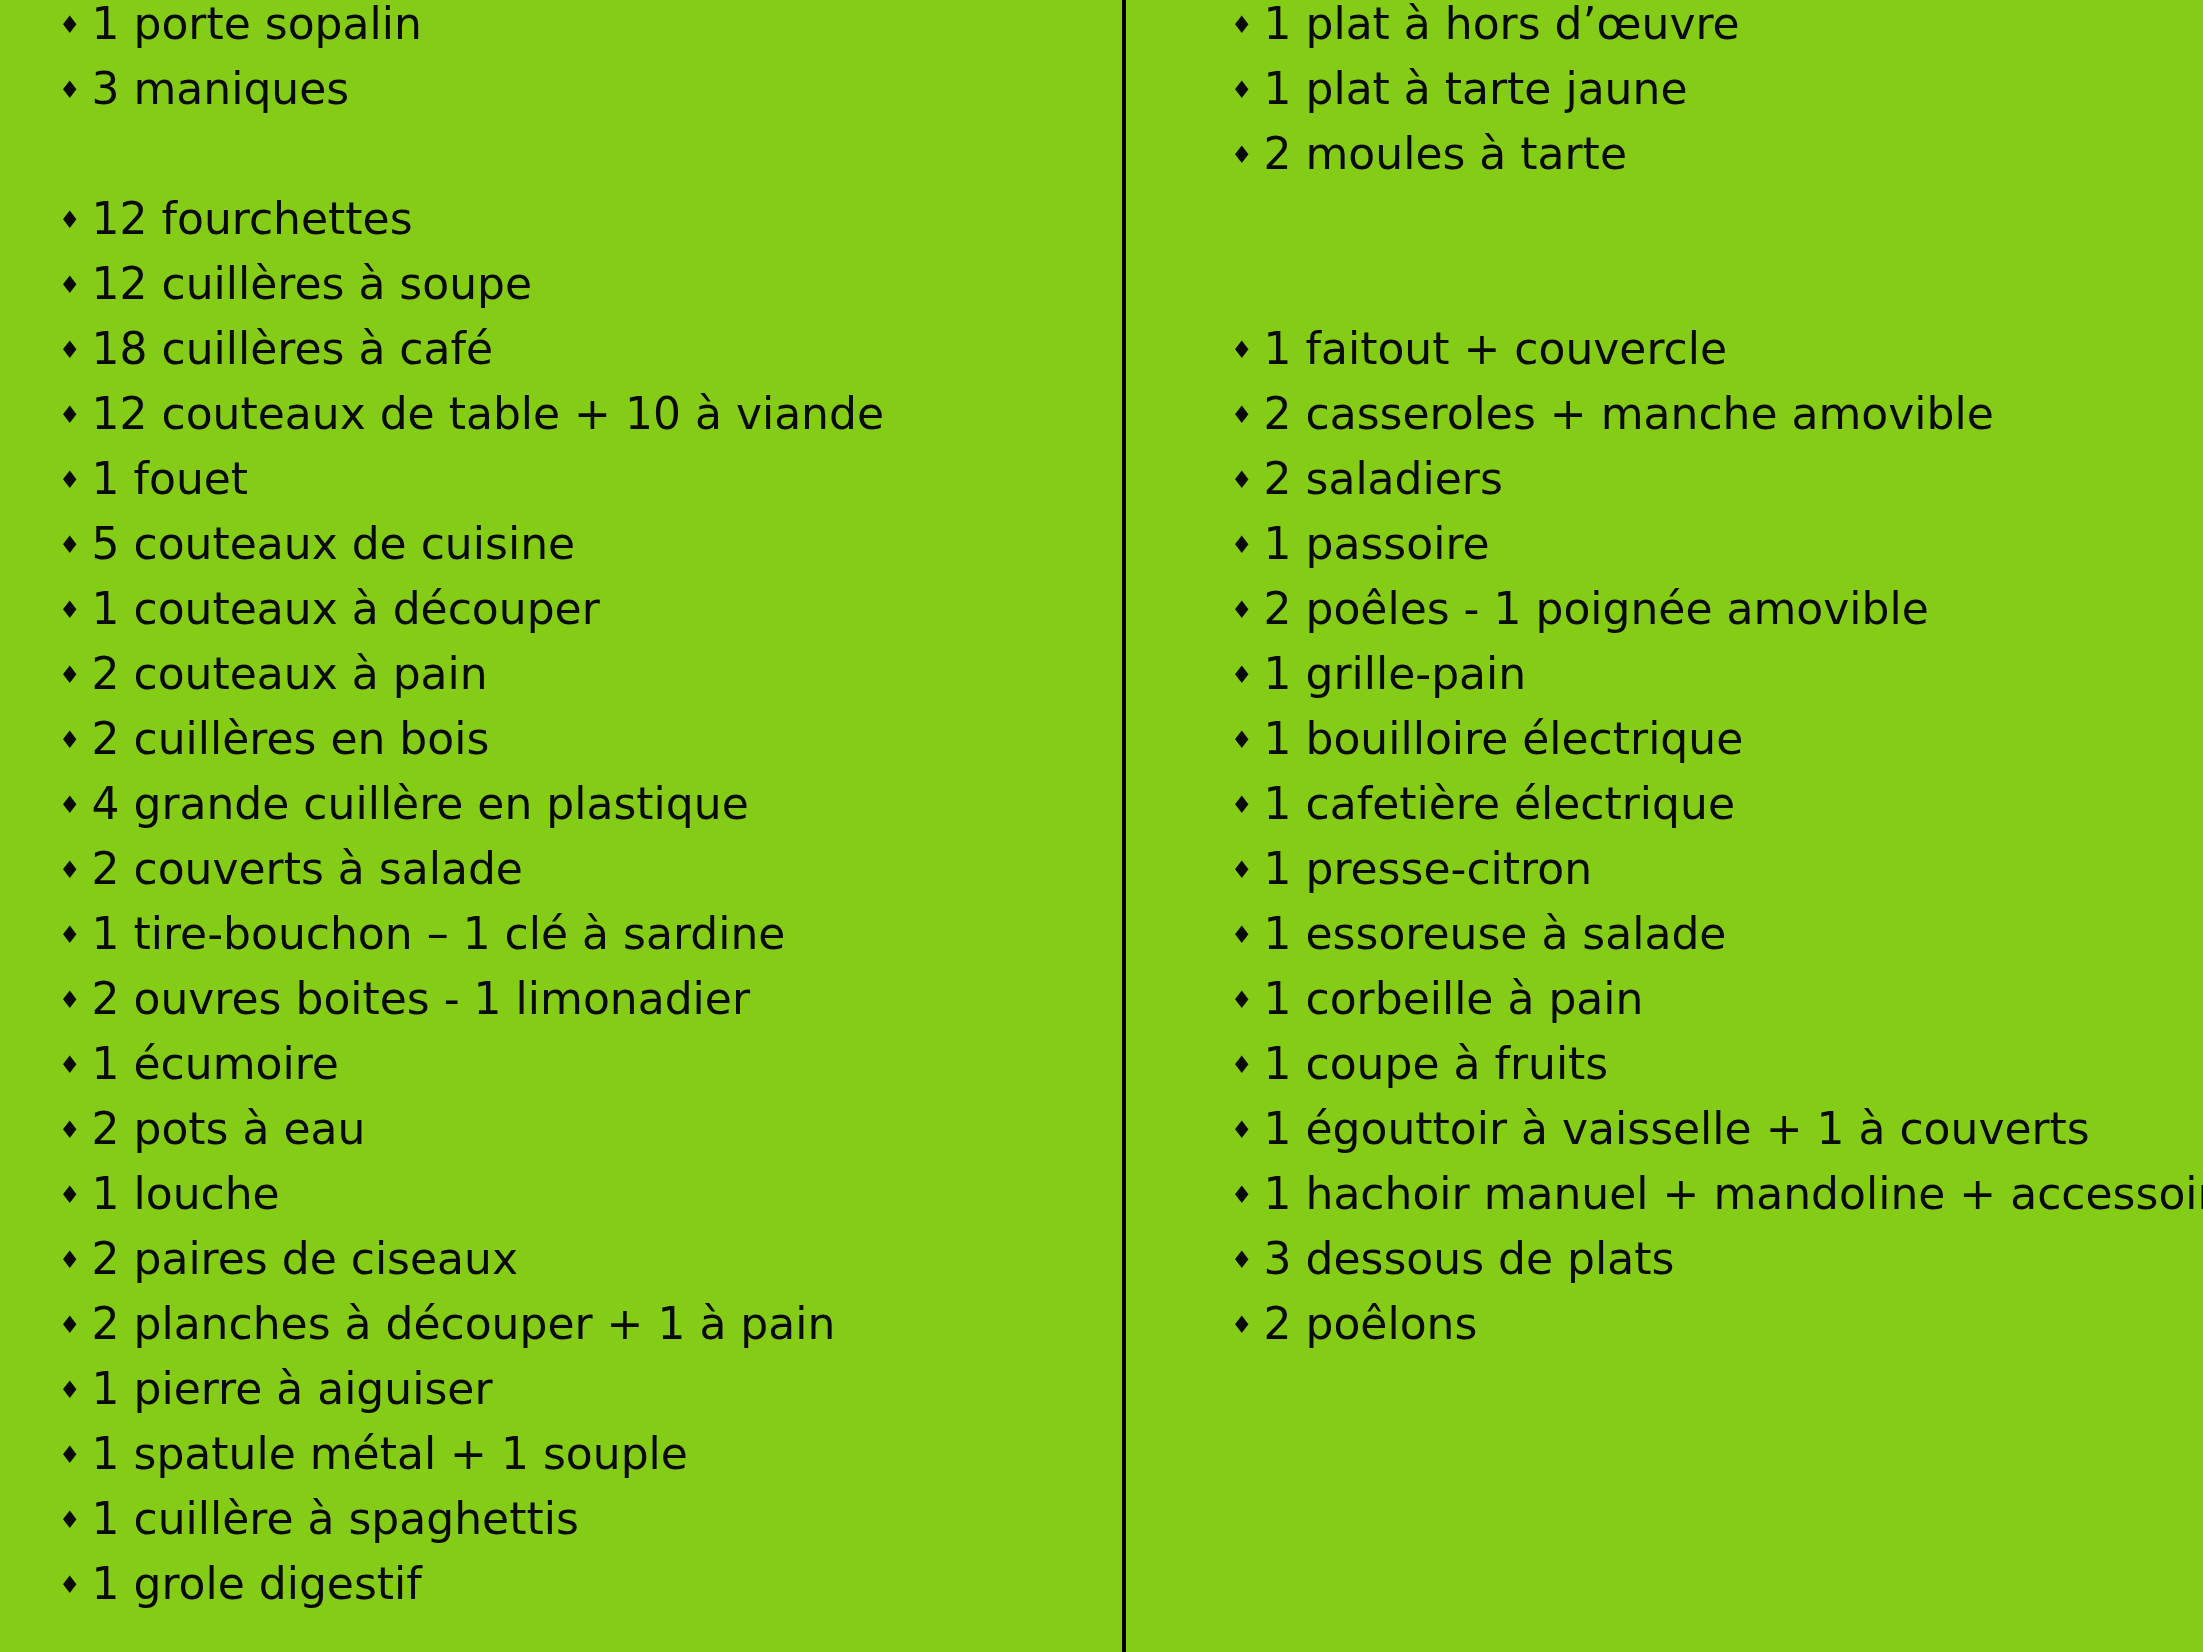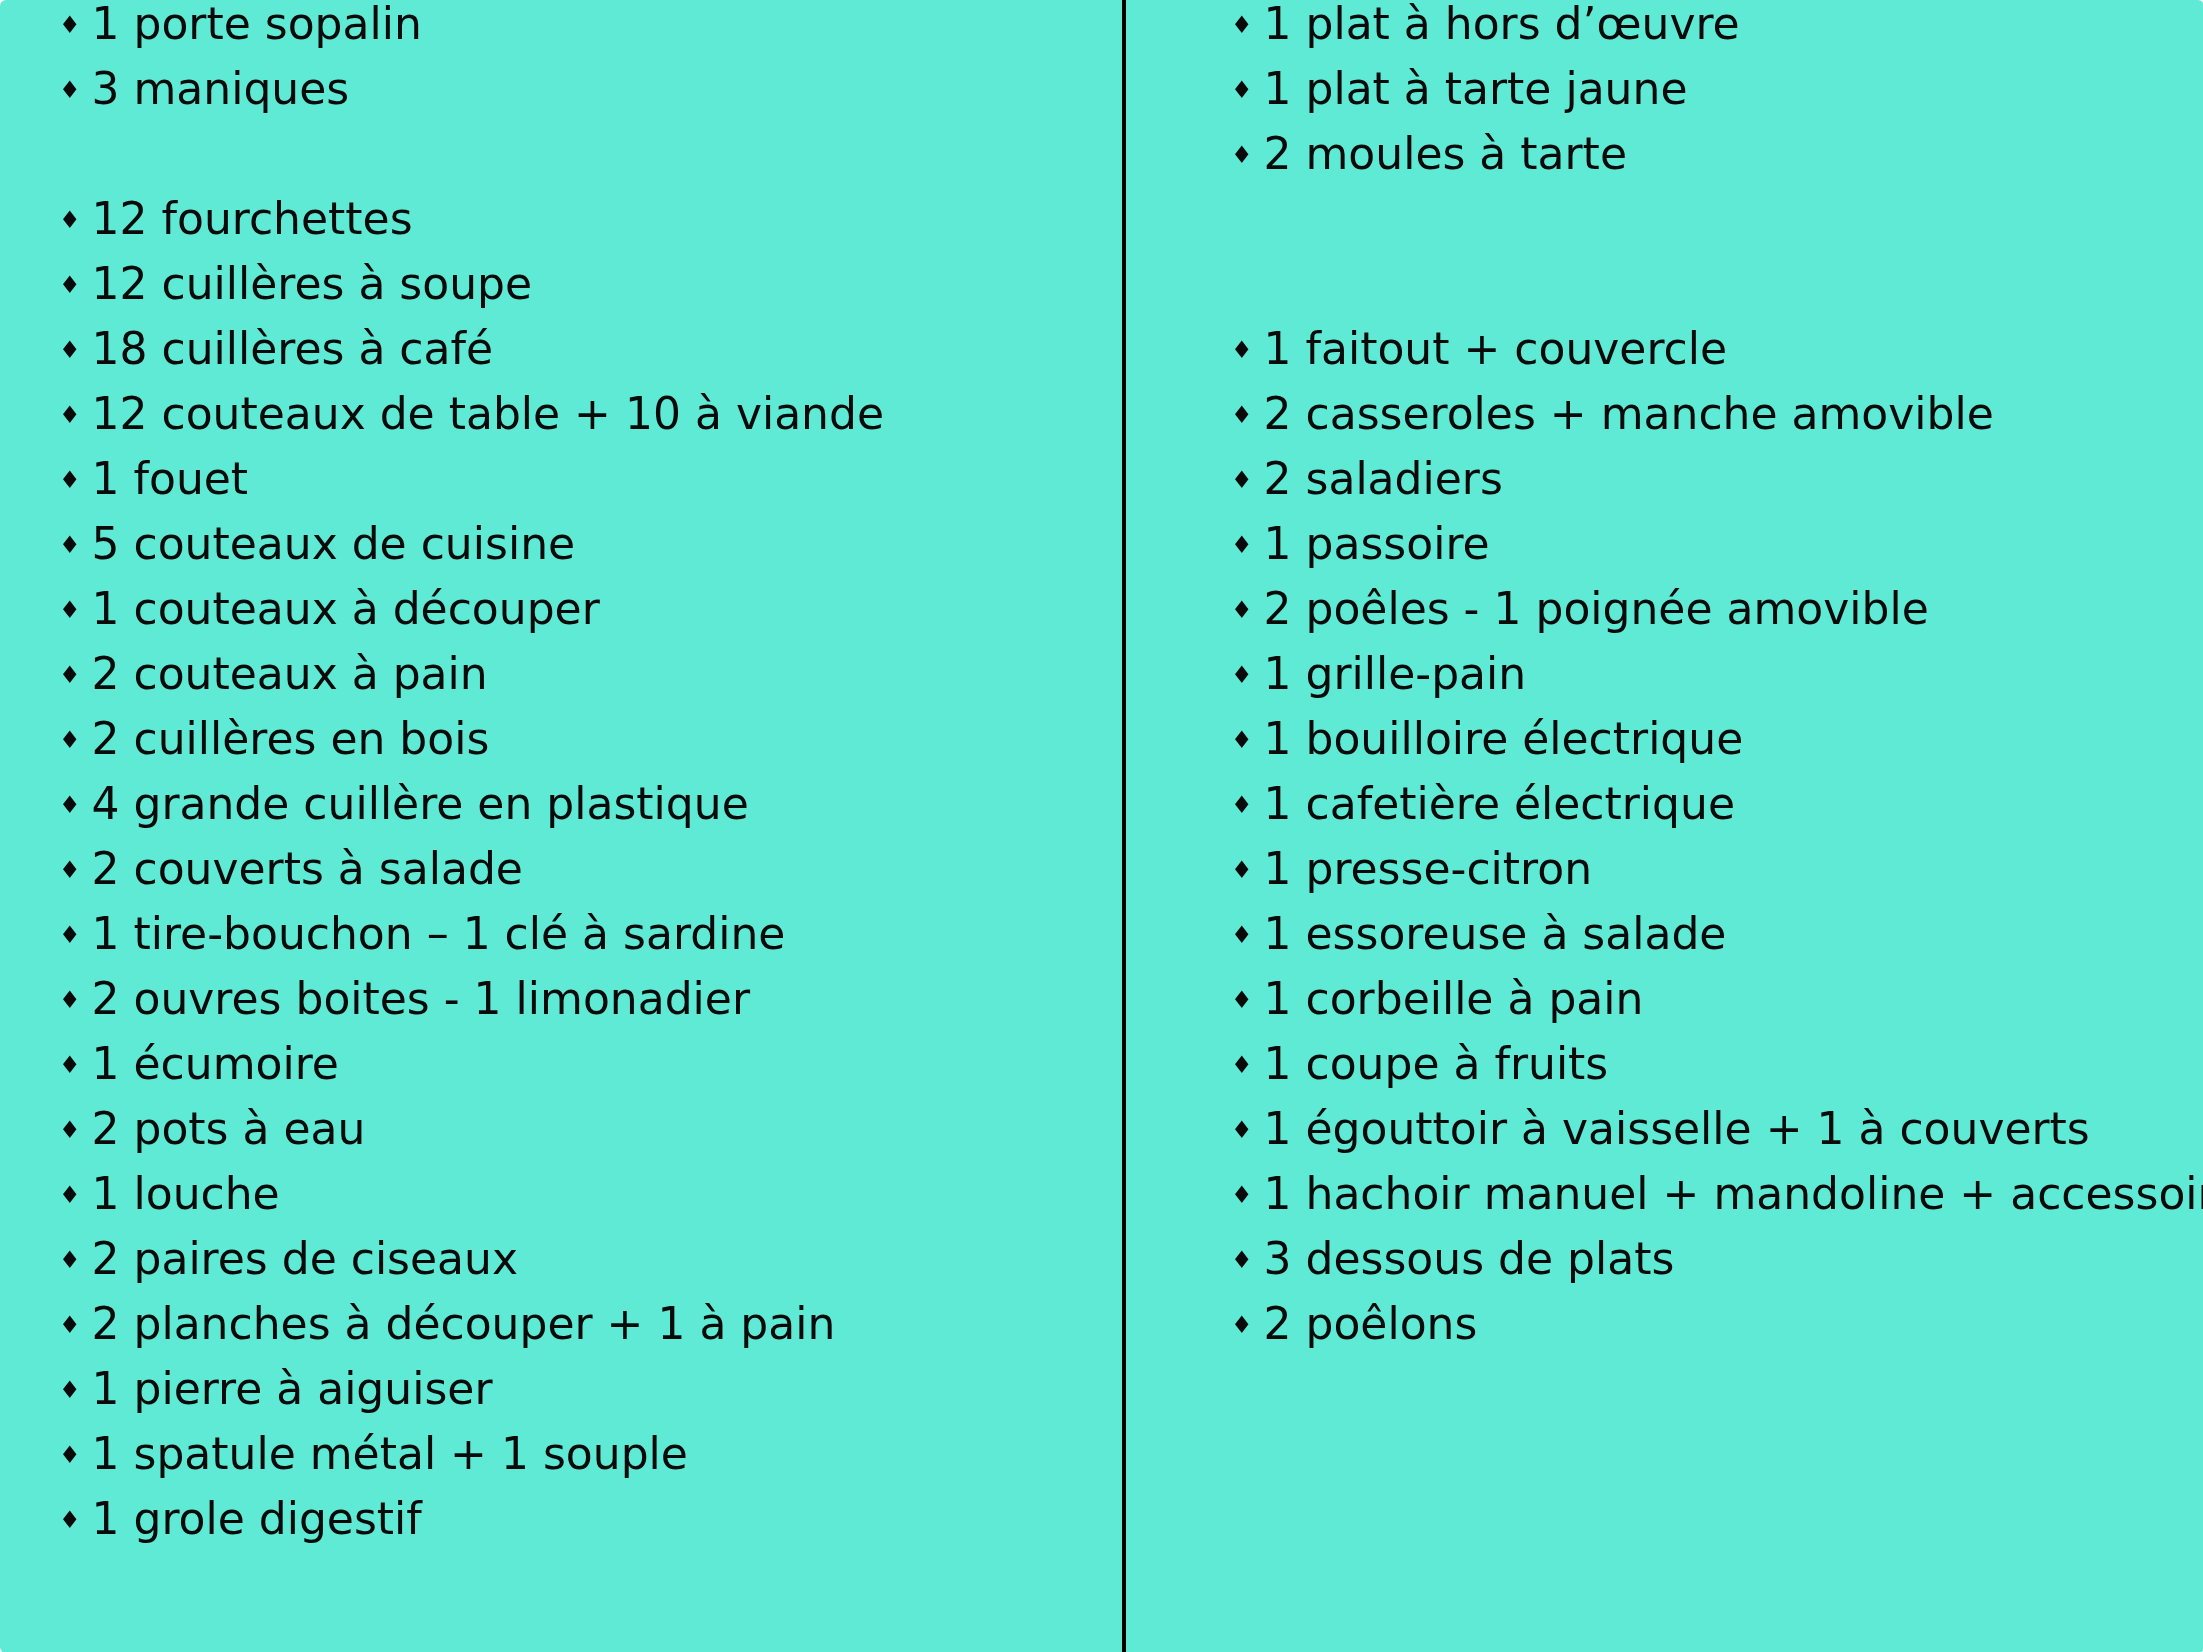--- a/index.html
+++ b/index.html
@@ -43,21 +43,21 @@
     margin-right: 11px;
     letter-spacing: 0;
   }
   .item-text {
     font-size: 44px;
   }
 </style>
 </head>
 <body>
 
-<div id="page" style="background: #5eead4; color: rgb(10, 10, 10); border-radius: 6px;">
+<div id="page" style="background: #84cc16; color: rgb(10, 10, 10);">
   <div class="col col-left" id="col-left">
       <div class="row"><span class="bullet">♦</span><span class="item-text">1 porte sopalin</span></div>
       <div class="row"><span class="bullet">♦</span><span class="item-text">3 maniques</span></div>
       <div class="row"></div>
       <div class="row"><span class="bullet">♦</span><span class="item-text">12 fourchettes</span></div>
       <div class="row"><span class="bullet">♦</span><span class="item-text">12 cuillères à soupe</span></div>
       <div class="row"><span class="bullet">♦</span><span class="item-text">18 cuillères à café</span></div>
       <div class="row"><span class="bullet">♦</span><span class="item-text">12 couteaux de table + 10 à viande</span></div>
       <div class="row"><span class="bullet">♦</span><span class="item-text">1 fouet</span></div>
       <div class="row"><span class="bullet">♦</span><span class="item-text">5 couteaux de cuisine</span></div>
@@ -68,20 +68,21 @@
       <div class="row"><span class="bullet">♦</span><span class="item-text">2 couverts à salade</span></div>
       <div class="row"><span class="bullet">♦</span><span class="item-text">1 tire-bouchon – 1 clé à sardine</span></div>
       <div class="row"><span class="bullet">♦</span><span class="item-text">2 ouvres boites - 1 limonadier</span></div>
       <div class="row"><span class="bullet">♦</span><span class="item-text">1 écumoire</span></div>
       <div class="row"><span class="bullet">♦</span><span class="item-text">2 pots à eau</span></div>
       <div class="row"><span class="bullet">♦</span><span class="item-text">1 louche</span></div>
       <div class="row"><span class="bullet">♦</span><span class="item-text">2 paires de ciseaux</span></div>
       <div class="row"><span class="bullet">♦</span><span class="item-text">2 planches à découper + 1 à pain</span></div>
       <div class="row"><span class="bullet">♦</span><span class="item-text">1 pierre à aiguiser</span></div>
       <div class="row"><span class="bullet">♦</span><span class="item-text">1 spatule métal + 1 souple</span></div>
+      <div class="row"><span class="bullet">♦</span><span class="item-text">1 cuillère à spaghettis</span></div>
       <div class="row"><span class="bullet">♦</span><span class="item-text">1 grole digestif</span></div>
     </div>
   <div class="divider" style="background: rgb(0, 0, 0);"></div>
   <div class="col col-right" id="col-right">
       <div class="row"><span class="bullet">♦</span><span class="item-text">1 plat à hors d’œuvre</span></div>
       <div class="row"><span class="bullet">♦</span><span class="item-text">1 plat à tarte jaune</span></div>
       <div class="row"><span class="bullet">♦</span><span class="item-text">2 moules à tarte</span></div>
       <div class="row"></div>
       <div class="row"></div>
       <div class="row"><span class="bullet">♦</span><span class="item-text">1 faitout + couvercle</span></div>

